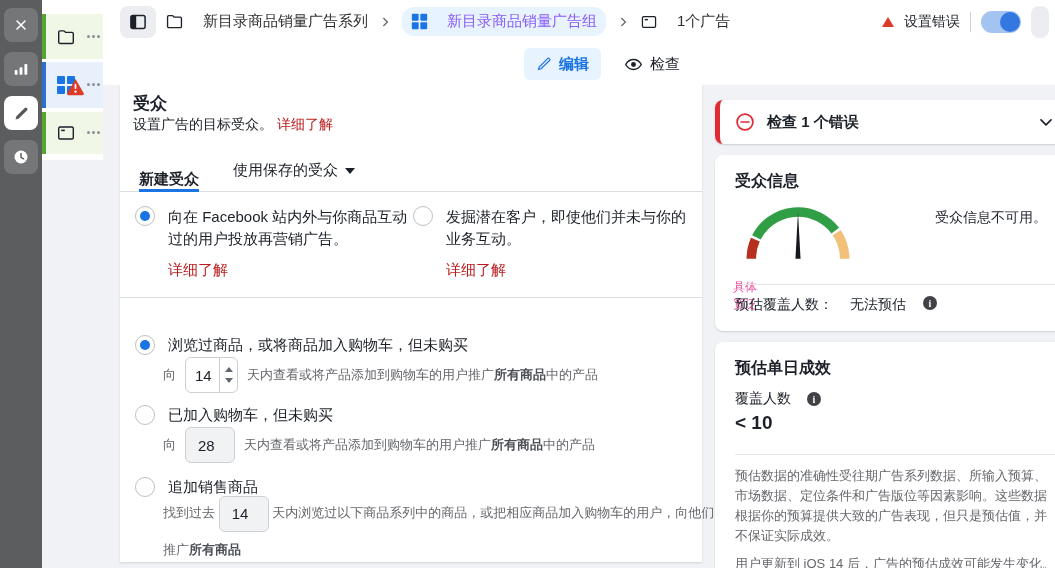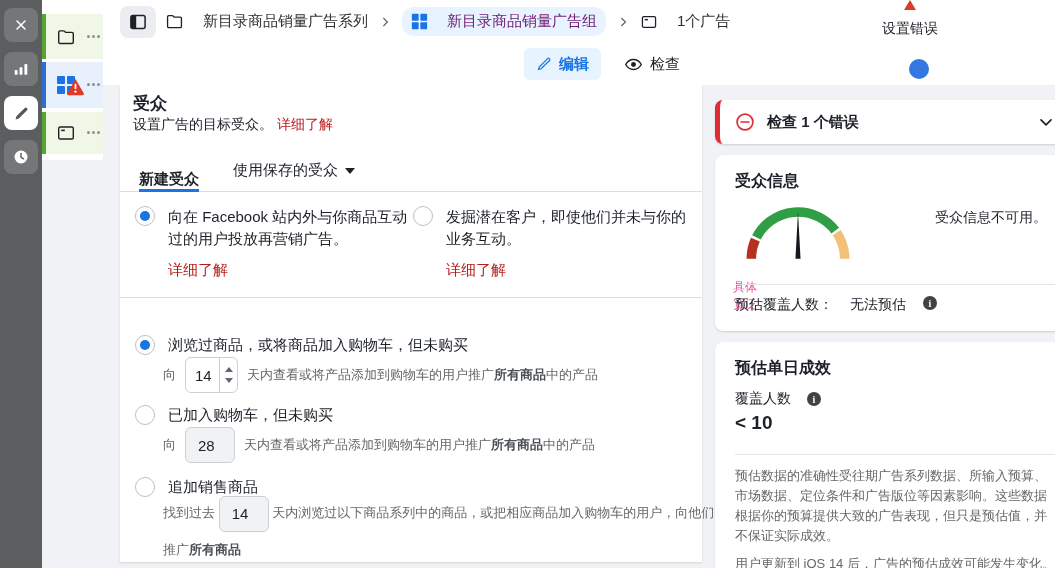--- a/index.html
+++ b/index.html
@@ -27,22 +27,22 @@
   .dots { position:absolute; right:3px; top:50%; margin-top:-2px; display:flex; gap:2px; }
   .dots i { width:3px; height:3px; border-radius:50%; background:#8d9095; }
   .warn-badge { position:absolute; left:10px; top:2px; width:19px; height:19px; }
 
   
   .topbar { position:absolute; left:42px; top:0; width:1013px; height:43px; background:#fff; z-index:30; }
   .crumbs { position:absolute; left:78px; top:0; height:43px; display:flex; align-items:center; gap:9px; }
   .collapse-btn { width:36px; height:32px; background:#ebedf0; border-radius:8px;
                   display:flex; align-items:center; justify-content:center; cursor:pointer; }
   .crumb { display:flex; align-items:center; gap:19px; font-size:15px; color:#2f3032; cursor:pointer; }
-  .crumb-pill { background:#e7f3ff; border-radius:12px; padding:5px 9px; color:#701a75; }
-  .tb-right { position:absolute; left:840px; top:0; height:43px; display:flex; align-items:center; gap:10px;flex-direction:column; }
+  .crumb-pill { background:#e7f3ff; border-radius:12px; padding:5px 9px; color:#8b5cf6; }
+  .tb-right { position:absolute; left:840px; top:0; height:43px; display:flex; align-items:center; gap:10px; }
   .warn-tri { width:0; height:0; border-left:6px solid transparent; border-right:6px solid transparent;
               border-bottom:10px solid #dc3b27; }
   .tb-err { font-size:14px; }
   .vdiv { width:1px; height:20px; background:#ced0d4; }
   .toggle { width:40px; height:22px; border-radius:11px; background:#a3c4f0; position:relative; cursor:pointer; }
   .toggle .knob { position:absolute; right:1px; top:1px; width:20px; height:20px; border-radius:50%; background:#3377e0; }
   .partial-btn { width:18px; height:32px; background:#ebedf0; border-radius:8px; }
 
   
   .actionbar { position:absolute; left:42px; top:43px; width:1013px; height:42px; background:#fff; z-index:29; }

